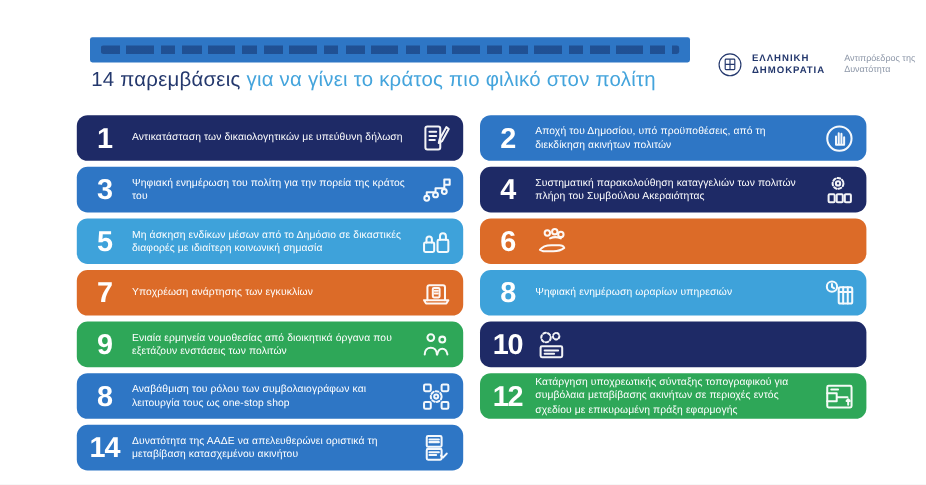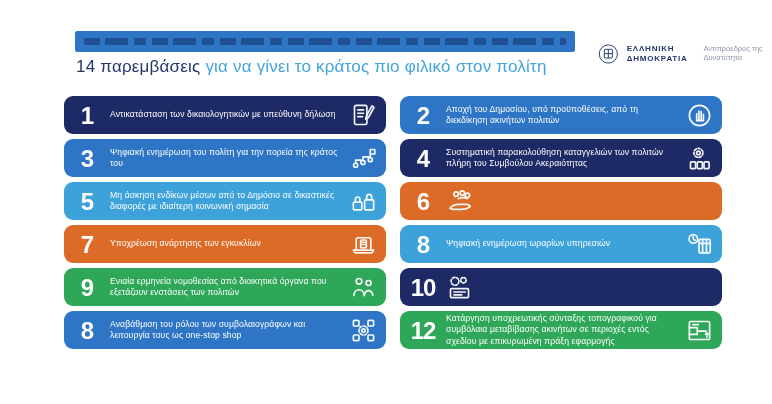--- a/index.html
+++ b/index.html
@@ -235,15 +235,28 @@
           <svg viewBox="0 0 24 24" fill="none" stroke="currentColor" stroke-width="1.5" stroke-linecap="round" stroke-linejoin="round" width="100%" height="100%">
             <rect x="3" y="4" width="18" height="16" rx="1"></rect>
             <path d="M3 9.5h7v6H3M10 12.5h8"></path>
             <path d="M18.5 18v-4M17.3 15.2l1.2-1.2 1.2 1.2"></path>
             <path d="M6 6.8h5"></path>
           </svg>
         </span>
     </div>
 
 
+    <div class="item c-blue">
+      <span class="num">14</span>
+      <span class="txt">Δυνατότητα της ΑΑΔΕ να απελευθερώνει οριστικά τη μεταβίβαση κατασχεμένου ακινήτου</span>
+      <span class="icon">
+          <svg viewBox="0 0 24 24" fill="none" stroke="currentColor" stroke-width="1.5" stroke-linecap="round" stroke-linejoin="round" width="100%" height="100%">
+            <rect x="5" y="3" width="11" height="8" rx="1"></rect>
+            <path d="M7 5.5h7M7 7.5h7"></path>
+            <rect x="5" y="12.5" width="11" height="8" rx="1"></rect>
+            <path d="M7 15h7M7 17h5"></path>
+            <path d="M15.5 17.5l1.5 1.5 2.8-3"></path>
+          </svg>
+        </span>
+    </div>
   </div>
 
 </div>
 
 </body></html>

